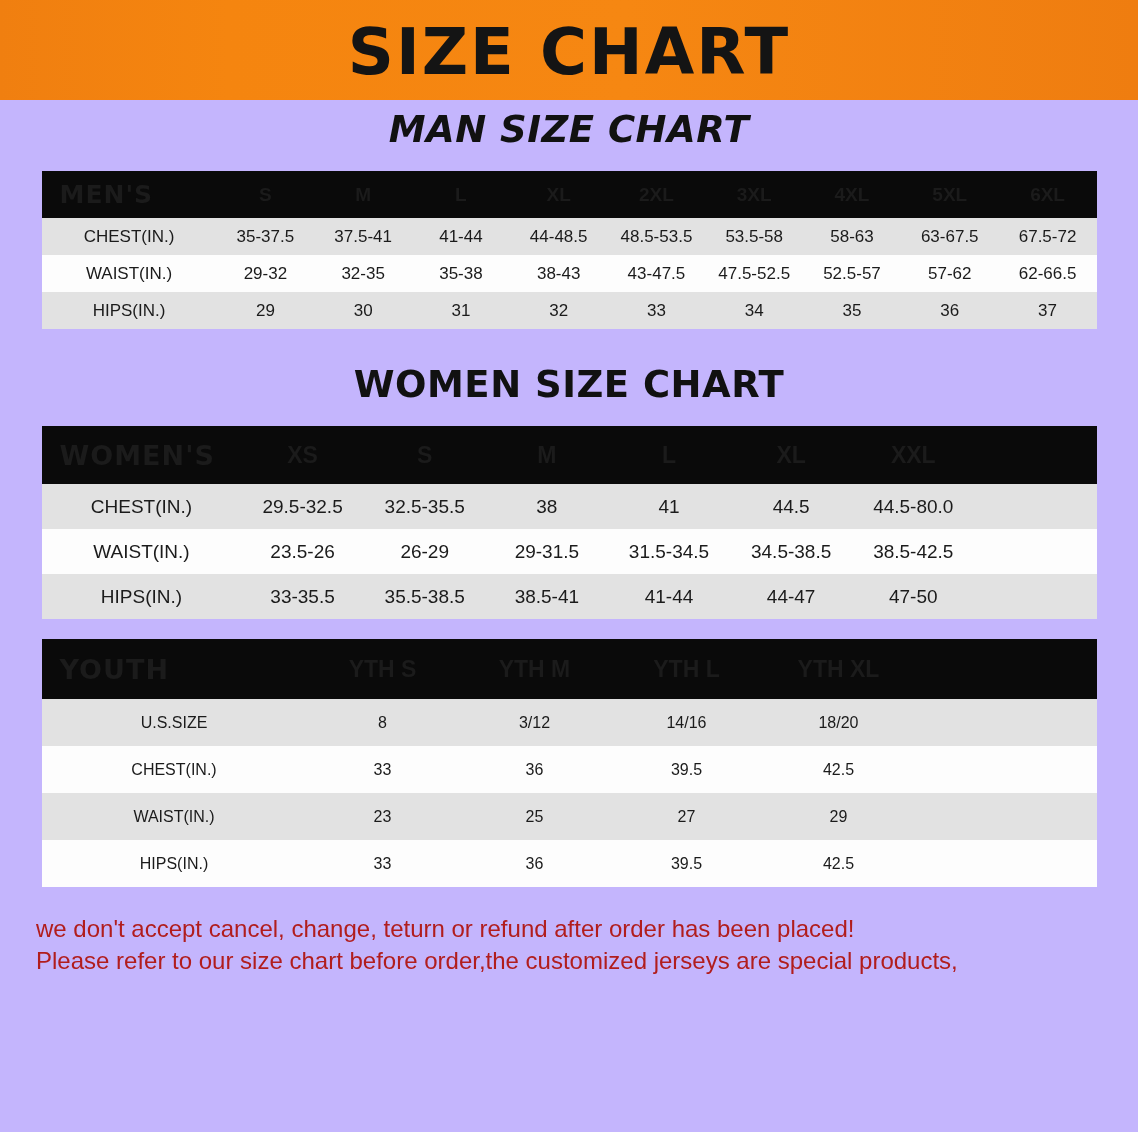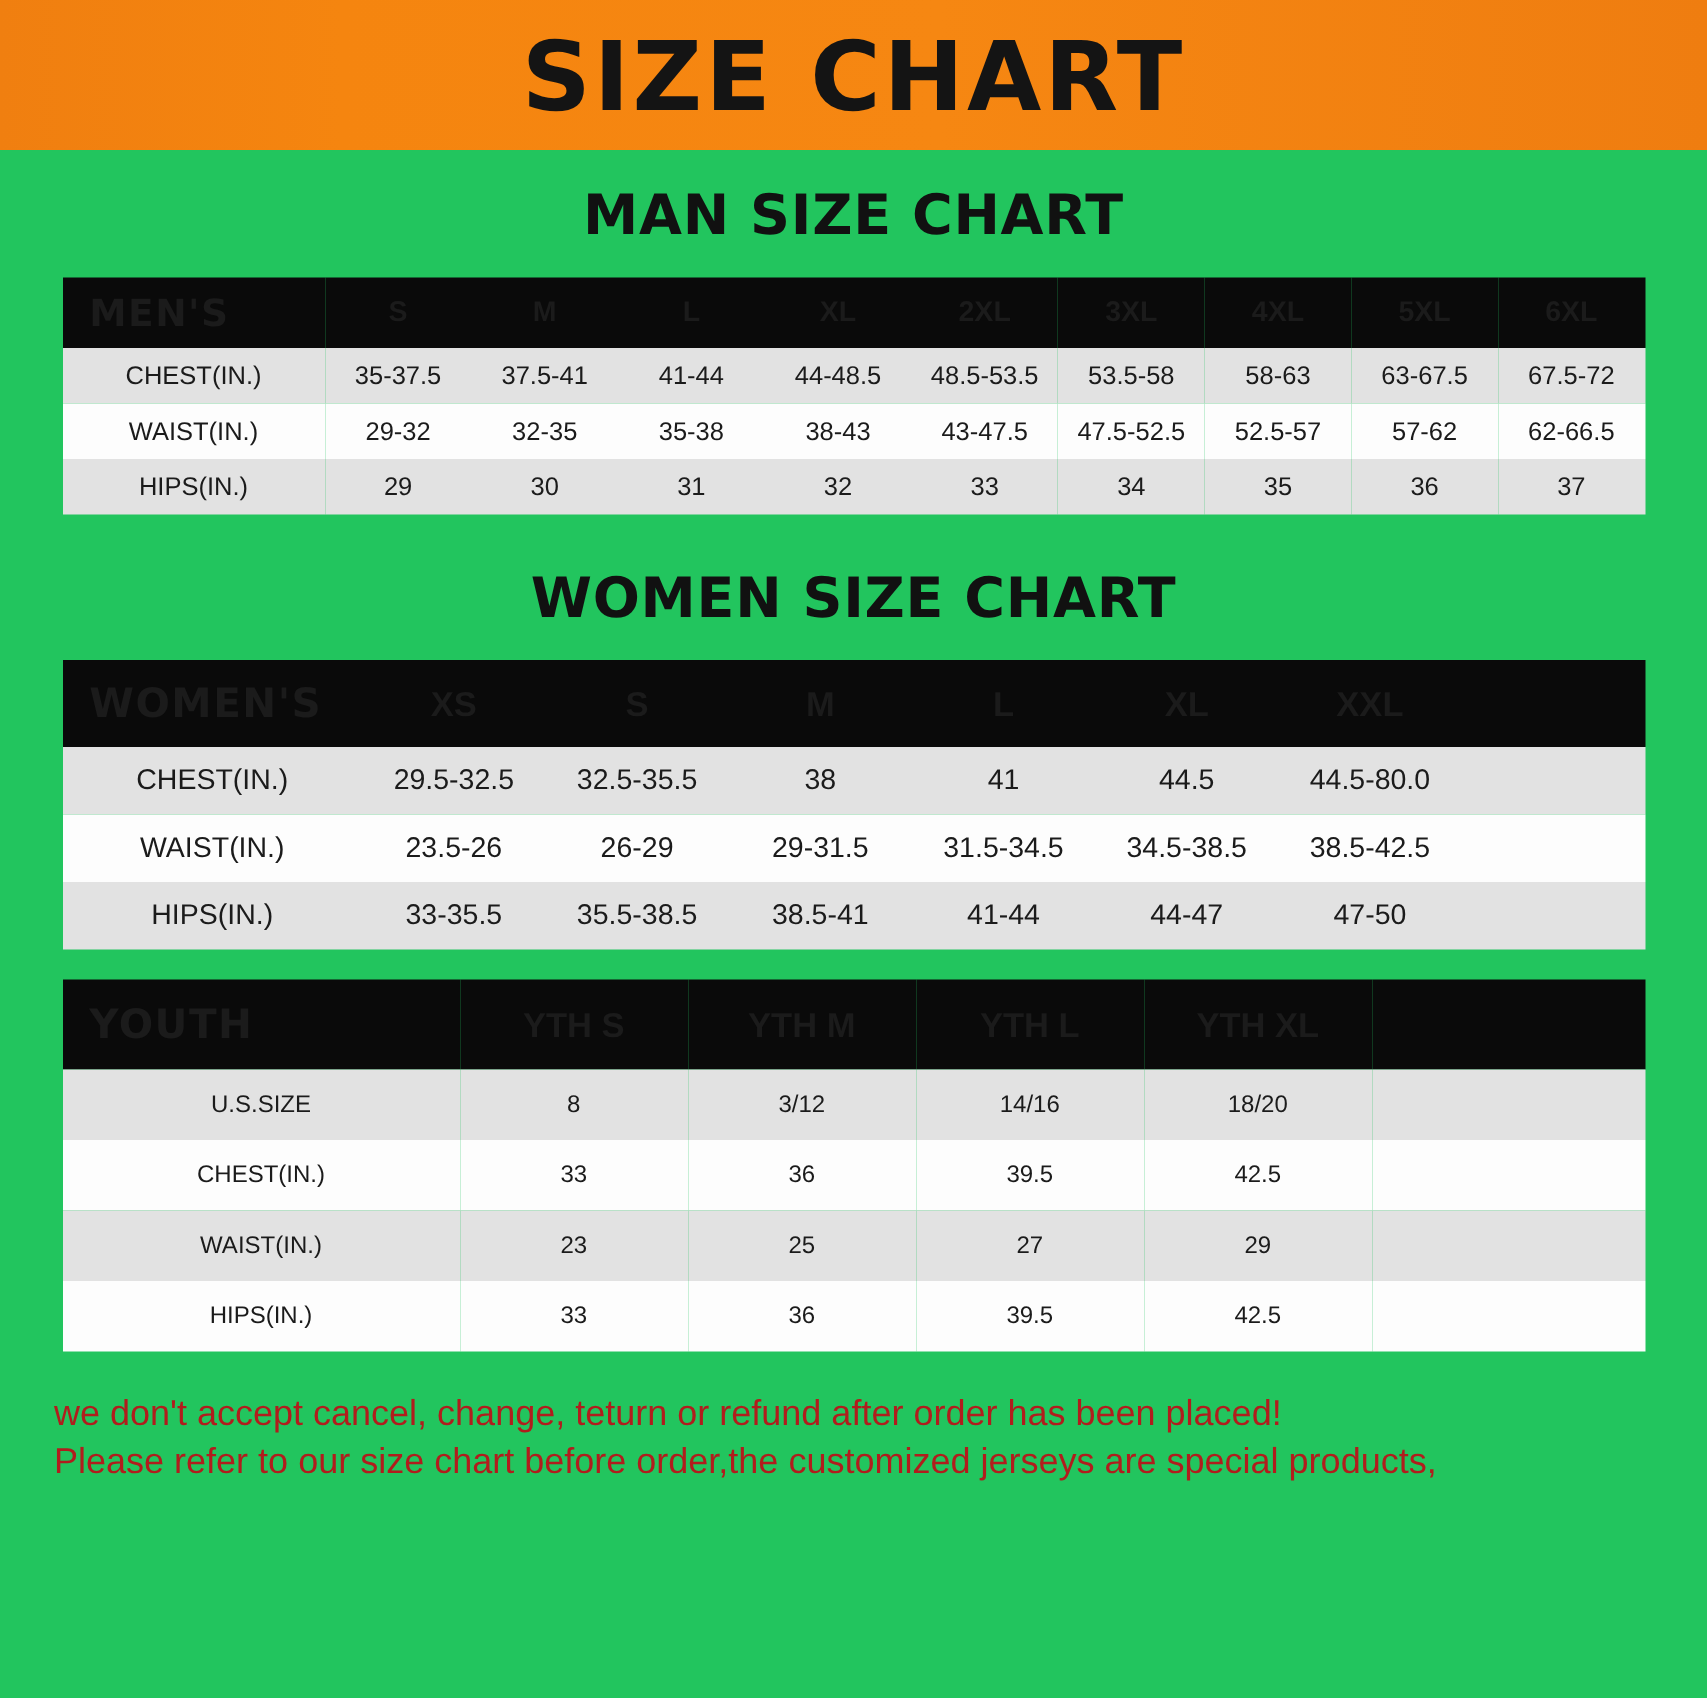--- a/index.html
+++ b/index.html
@@ -10,21 +10,21 @@
     width: 1138px;
     height: 1132px;
     background: #ffffff;
     font-family: "Liberation Sans", sans-serif;
     overflow: hidden;
   }
   .page {
     position: relative;
     width: 1138px;
     height: 1132px;
-    background: #22c55e;
+    background: #c4b5fd;
   }
 
   
   .banner {
     height: 100px;
     background: linear-gradient(90deg, #f07f10 0%, #f5850f 20%, #f68712 55%, #ef7d10 100%);
     display: flex;
     align-items: center;
     justify-content: center;
   }
@@ -38,21 +38,21 @@
     margin-top: 4px;
   }
 
   
   .section-heading {
     text-align: center;
     font-family: "DejaVu Sans", sans-serif;
     font-weight: bold;
     color: #111111;
   }
-  .h-man   { font-size: 37px; margin-top: 22px; letter-spacing: 0.5px; }
+  .h-man   { font-size: 37px; margin-top: 8px; letter-spacing: 0.5px; font-style: italic; }
   .h-women { font-size: 37px; margin-top: 34px; letter-spacing: 0.5px; }
   .h-youth { font-size: 37px; margin-top: 40px; letter-spacing: 0.5px; }
 
   
   .table-wrap {
     margin: 12px auto;
     box-sizing: border-box;
   }
   table.size-table {
     border-collapse: collapse;

